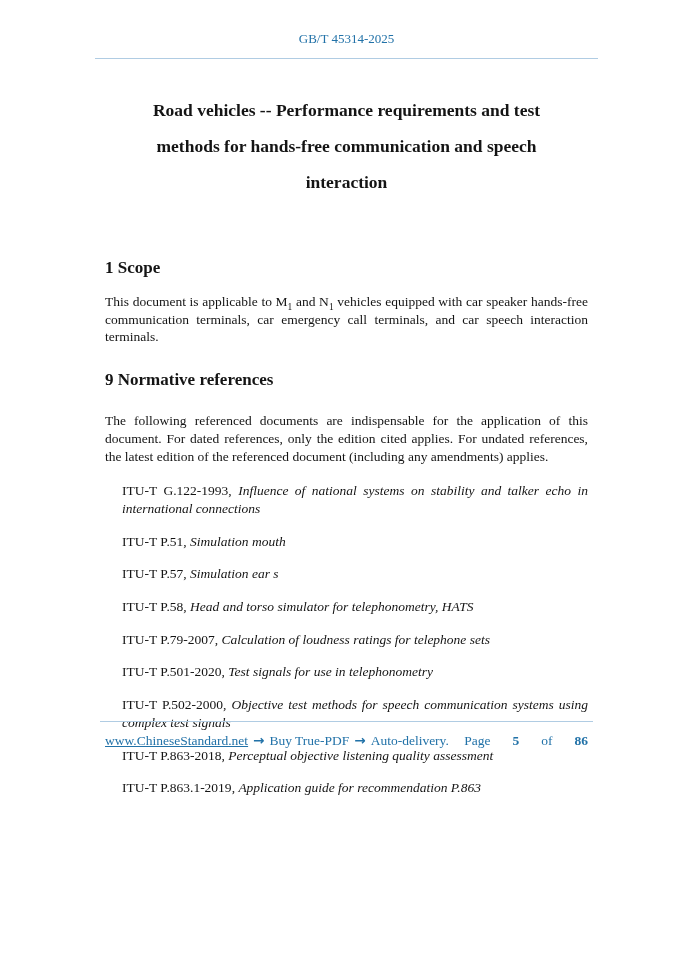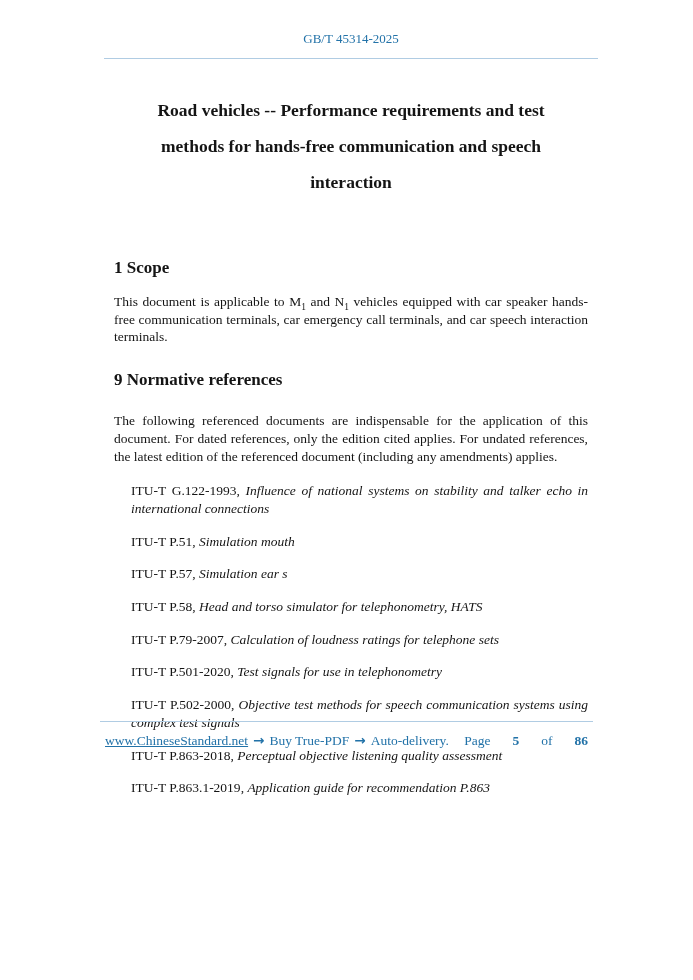--- a/index.html
+++ b/index.html
@@ -11,21 +11,20 @@
   html, body { margin: 0; padding: 0; background: #ffffff; }
   .page {
     position: relative;
     width: 693px;
     height: 796px;
     margin: 0 auto;
     background: #ffffff;
     color: var(--text);
     font-family: "Liberation Serif", "DejaVu Serif", serif;
     overflow: hidden;
-    padding-left: 9px;
   }
   .doc-number {
     padding-top: 31px;
     text-align: center;
     font-size: 13px;
     line-height: 15px;
     color: var(--accent-blue);
   }
   .head-rule {
     border-top: 1px solid var(--rule-blue);

